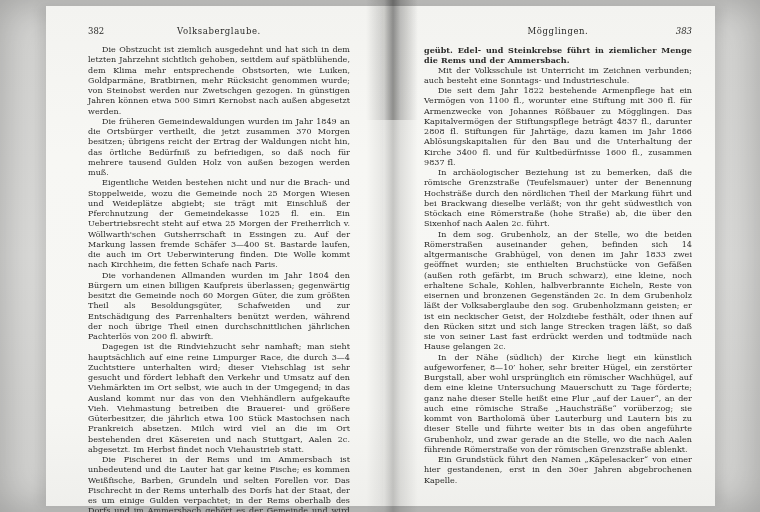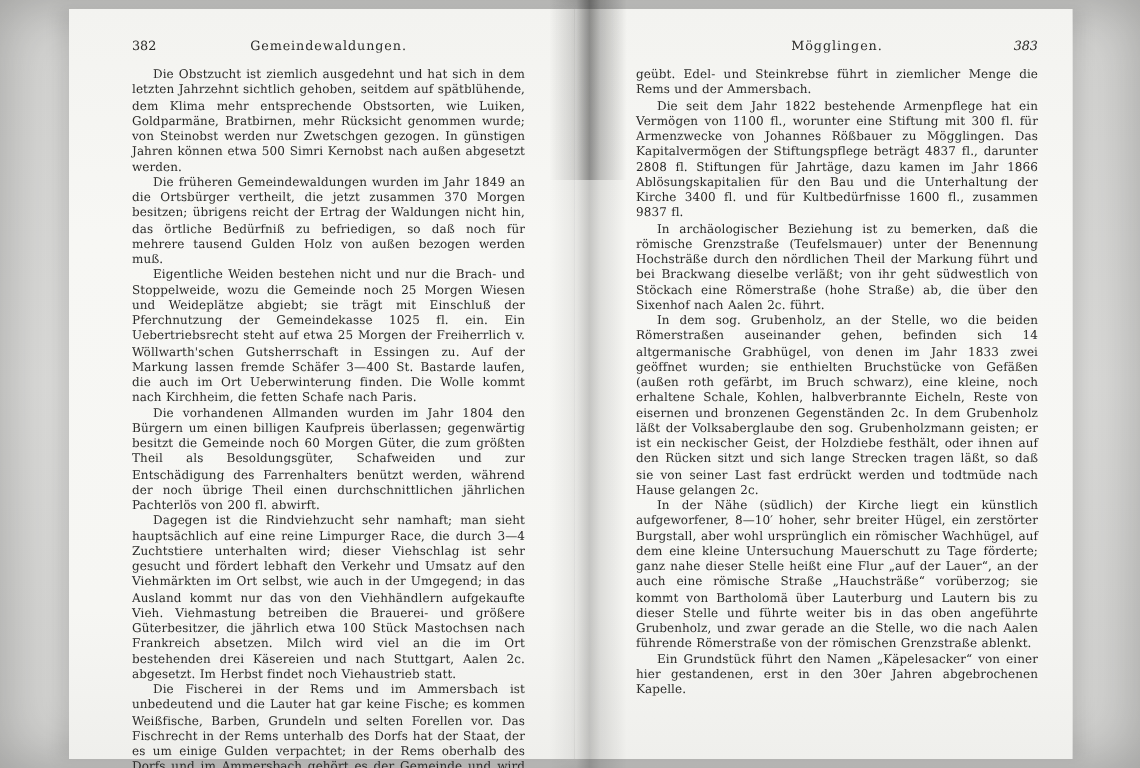--- a/index.html
+++ b/index.html
@@ -77,51 +77,52 @@
   .page.right .page-header { grid-template-areas: "gap head num"; }
   .body-text p {
     margin: 0;
     font-size: 8px;
     line-height: 10.25px;
     text-align: justify;
     text-indent: 14px;
     letter-spacing: 0.05px;
     word-spacing: 0.3px;
   }
-  .body-text p.cont { text-indent: 0; }
+  .body-text p.cont { text-indent: 0; font-weight: bold; }
 </style>
 </head>
 <body>
 
 <div class="scan">
 
   <section class="page left">
     <header class="page-header">
       <span class="pagenum">382</span>
-      <span class="running-head">Gemeindewaldungen.</span>
+      <span class="running-head">Volksaberglaube.</span>
       <span></span>
     </header>
     <div class="body-text">
       <p>Die Obstzucht ist ziemlich ausgedehnt und hat sich in dem letzten Jahrzehnt sichtlich gehoben, seitdem auf spätblühende, dem Klima mehr entsprechende Obstsorten, wie Luiken, Goldparmäne, Bratbirnen, mehr Rücksicht genommen wurde; von Steinobst werden nur Zwetschgen gezogen. In günstigen Jahren können etwa 500 Simri Kernobst nach außen abgesetzt werden.</p>
       <p>Die früheren Gemeindewaldungen wurden im Jahr 1849 an die Ortsbürger vertheilt, die jetzt zusammen 370 Morgen besitzen; übrigens reicht der Ertrag der Waldungen nicht hin, das örtliche Bedürfniß zu befriedigen, so daß noch für mehrere tausend Gulden Holz von außen bezogen werden muß.</p>
       <p>Eigentliche Weiden bestehen nicht und nur die Brach- und Stoppelweide, wozu die Gemeinde noch 25 Morgen Wiesen und Weideplätze abgiebt; sie trägt mit Einschluß der Pferchnutzung der Gemeindekasse 1025 fl. ein. Ein Uebertriebsrecht steht auf etwa 25 Morgen der Freiherrlich v. Wöllwarth'schen Gutsherrschaft in Essingen zu. Auf der Markung lassen fremde Schäfer 3—400 St. Bastarde laufen, die auch im Ort Ueberwinterung finden. Die Wolle kommt nach Kirchheim, die fetten Schafe nach Paris.</p>
       <p>Die vorhandenen Allmanden wurden im Jahr 1804 den Bürgern um einen billigen Kaufpreis überlassen; gegenwärtig besitzt die Gemeinde noch 60 Morgen Güter, die zum größten Theil als Besoldungsgüter, Schafweiden und zur Entschädigung des Farrenhalters benützt werden, während der noch übrige Theil einen durchschnittlichen jährlichen Pachterlös von 200 fl. abwirft.</p>
       <p>Dagegen ist die Rindviehzucht sehr namhaft; man sieht hauptsächlich auf eine reine Limpurger Race, die durch 3—4 Zuchtstiere unterhalten wird; dieser Viehschlag ist sehr gesucht und fördert lebhaft den Verkehr und Umsatz auf den Viehmärkten im Ort selbst, wie auch in der Umgegend; in das Ausland kommt nur das von den Viehhändlern aufgekaufte Vieh. Viehmastung betreiben die Brauerei- und größere Güterbesitzer, die jährlich etwa 100 Stück Mastochsen nach Frankreich absetzen. Milch wird viel an die im Ort bestehenden drei Käsereien und nach Stuttgart, Aalen 2c. abgesetzt. Im Herbst findet noch Viehaustrieb statt.</p>
       <p>Die Fischerei in der Rems und im Ammersbach ist unbedeutend und die Lauter hat gar keine Fische; es kommen Weißfische, Barben, Grundeln und selten Forellen vor. Das Fischrecht in der Rems unterhalb des Dorfs hat der Staat, der es um einige Gulden verpachtet; in der Rems oberhalb des Dorfs und im Ammersbach gehört es der Gemeinde und wird von den Ortsbürgern beliebig aus-</p>
     </div>
   </section>
 
   <section class="page right">
     <header class="page-header">
       <span></span>
       <span class="running-head">Mögglingen.</span>
       <span class="pagenum">383</span>
     </header>
     <div class="body-text">
       <p class="cont">geübt. Edel- und Steinkrebse führt in ziemlicher Menge die Rems und der Ammersbach.</p>
+      <p>Mit der Volksschule ist Unterricht im Zeichnen verbunden; auch besteht eine Sonntags- und Industrieschule.</p>
       <p>Die seit dem Jahr 1822 bestehende Armenpflege hat ein Vermögen von 1100 fl., worunter eine Stiftung mit 300 fl. für Armenzwecke von Johannes Rößbauer zu Mögglingen. Das Kapitalvermögen der Stiftungspflege beträgt 4837 fl., darunter 2808 fl. Stiftungen für Jahrtäge, dazu kamen im Jahr 1866 Ablösungskapitalien für den Bau und die Unterhaltung der Kirche 3400 fl. und für Kultbedürfnisse 1600 fl., zusammen 9837 fl.</p>
       <p>In archäologischer Beziehung ist zu bemerken, daß die römische Grenzstraße (Teufelsmauer) unter der Benennung Hochsträße durch den nördlichen Theil der Markung führt und bei Brackwang dieselbe verläßt; von ihr geht südwestlich von Stöckach eine Römerstraße (hohe Straße) ab, die über den Sixenhof nach Aalen 2c. führt.</p>
       <p>In dem sog. Grubenholz, an der Stelle, wo die beiden Römerstraßen auseinander gehen, befinden sich 14 altgermanische Grabhügel, von denen im Jahr 1833 zwei geöffnet wurden; sie enthielten Bruchstücke von Gefäßen (außen roth gefärbt, im Bruch schwarz), eine kleine, noch erhaltene Schale, Kohlen, halbverbrannte Eicheln, Reste von eisernen und bronzenen Gegenständen 2c. In dem Grubenholz läßt der Volksaberglaube den sog. Grubenholzmann geisten; er ist ein neckischer Geist, der Holzdiebe festhält, oder ihnen auf den Rücken sitzt und sich lange Strecken tragen läßt, so daß sie von seiner Last fast erdrückt werden und todtmüde nach Hause gelangen 2c.</p>
       <p>In der Nähe (südlich) der Kirche liegt ein künstlich aufgeworfener, 8—10′ hoher, sehr breiter Hügel, ein zerstörter Burgstall, aber wohl ursprünglich ein römischer Wachhügel, auf dem eine kleine Untersuchung Mauerschutt zu Tage förderte; ganz nahe dieser Stelle heißt eine Flur „auf der Lauer“, an der auch eine römische Straße „Hauchsträße“ vorüberzog; sie kommt von Bartholomä über Lauterburg und Lautern bis zu dieser Stelle und führte weiter bis in das oben angeführte Grubenholz, und zwar gerade an die Stelle, wo die nach Aalen führende Römerstraße von der römischen Grenzstraße ablenkt.</p>
       <p>Ein Grundstück führt den Namen „Käpelesacker“ von einer hier gestandenen, erst in den 30er Jahren abgebrochenen Kapelle.</p>
 
     </div>
   </section>
 
   <div class="gutter-shadow"></div>

